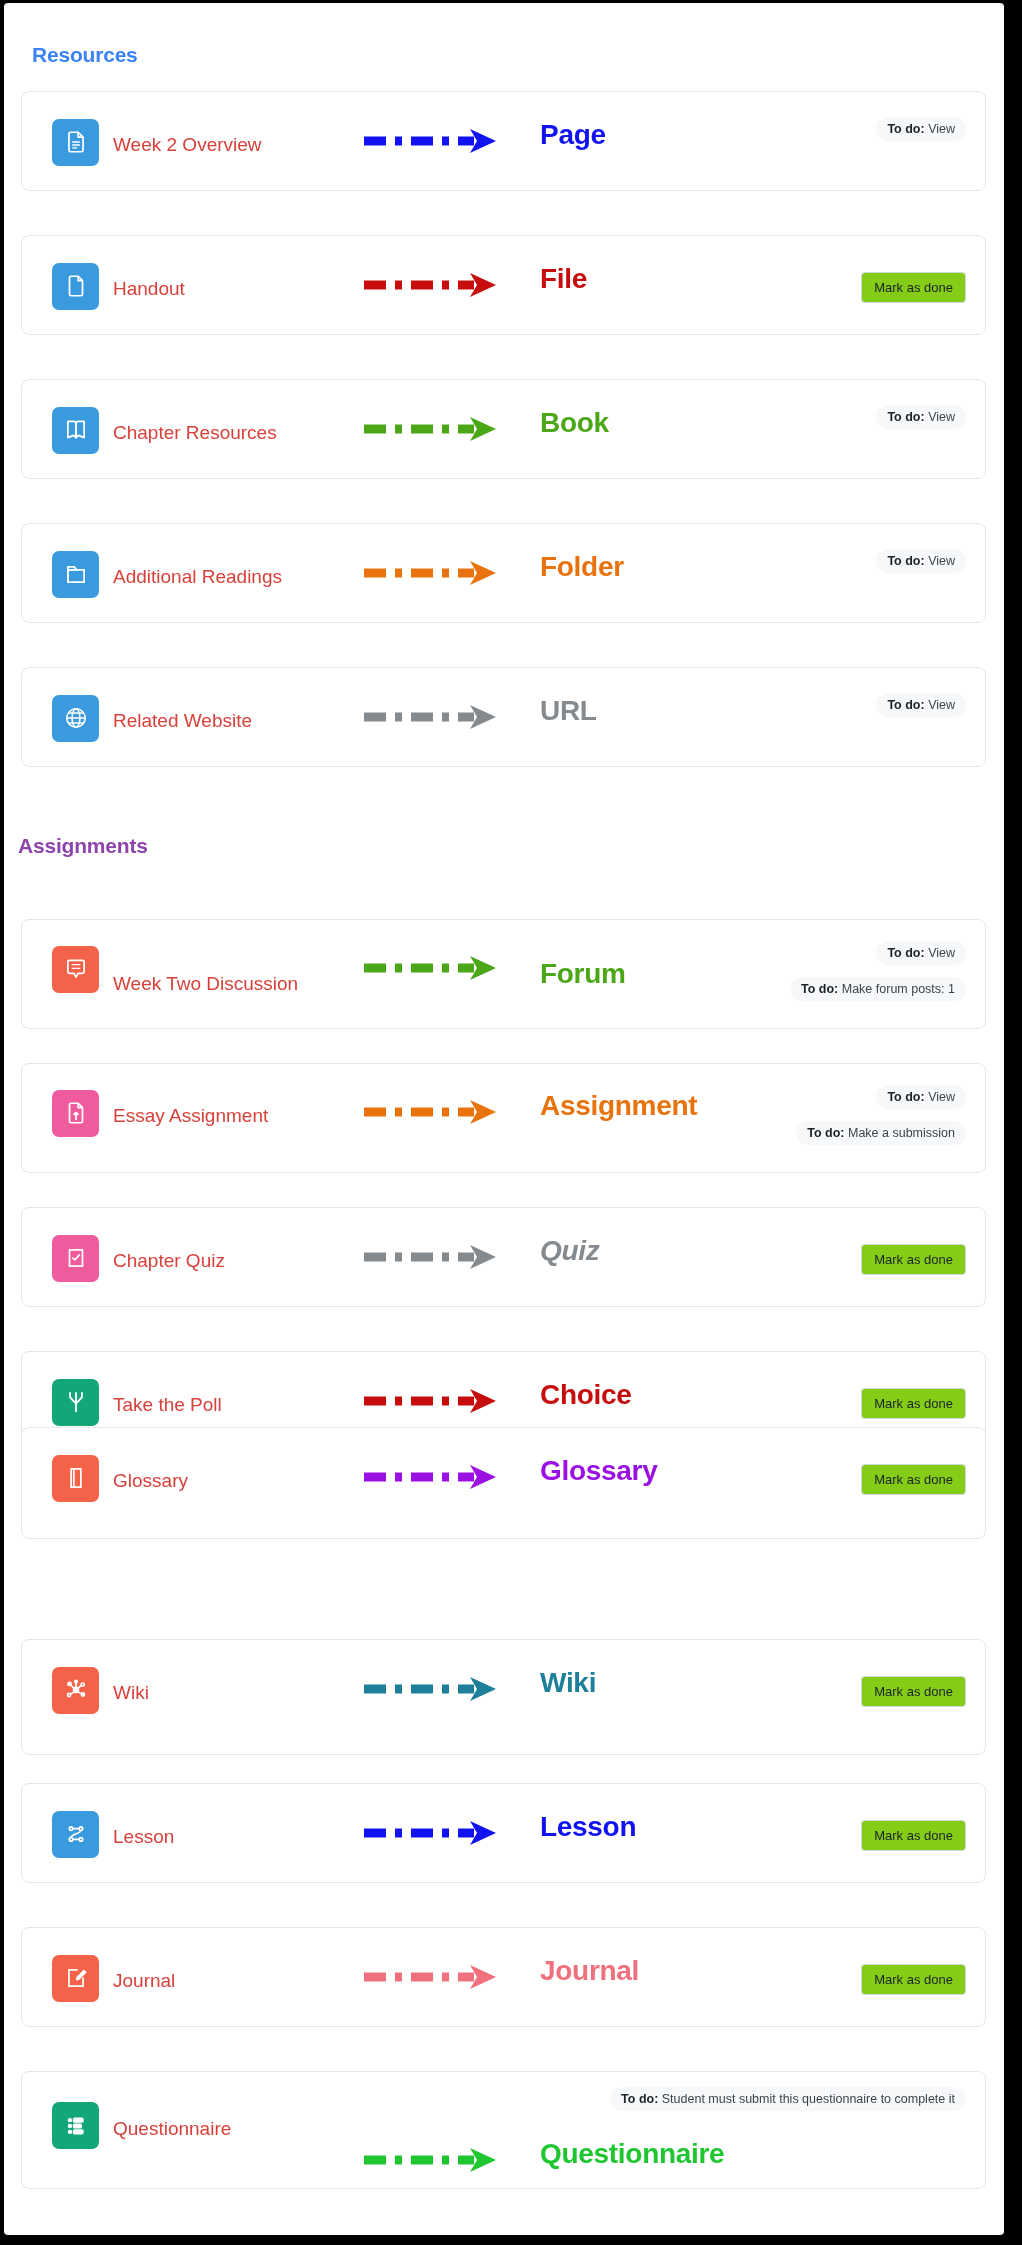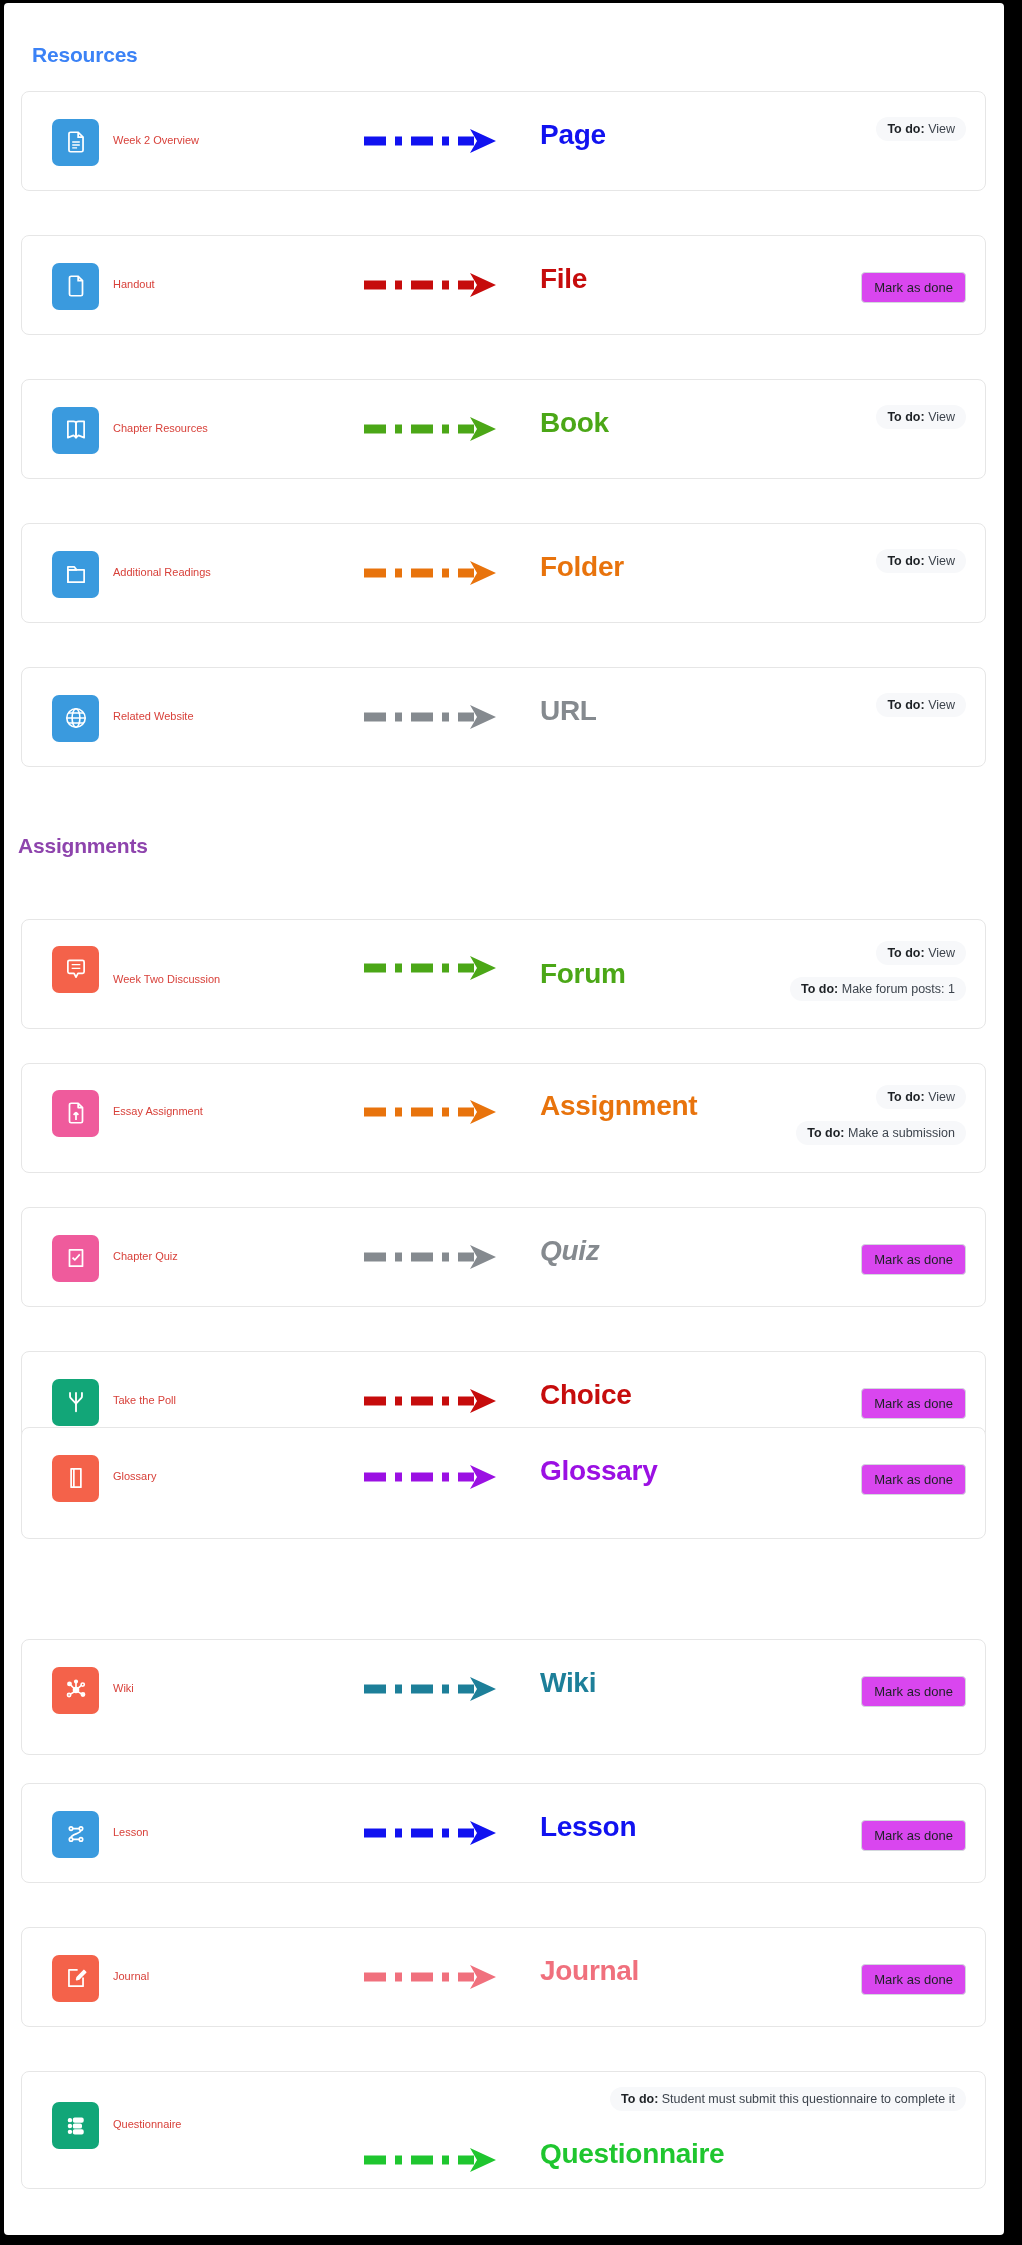--- a/index.html
+++ b/index.html
@@ -64,21 +64,21 @@
     height: 47px;
     border-radius: 7px;
     display: flex;
     align-items: center;
     justify-content: center;
   }
   .mod-icon svg { display:block; }
   .mod-name {
     position: absolute;
     left: 91px;
-    font-size: 11px;
+    font-size: 19px;
     color: #d8413a;
     white-space: nowrap;
   }
   .arrow {
     position: absolute;
     left: 340px;
     width: 140px;
     height: 26px;
   }
   .arrow svg { display:block; }
@@ -96,21 +96,21 @@
     border-radius: 13px;
     padding: 5px 11px;
     font-size: 12.5px;
     color: #3d444d;
     white-space: nowrap;
     line-height: 1.15;
   }
   .badge b { color: #1d2125; font-weight: bold; }
   .markdone {
     position: absolute;
-    background: #d946ef;
+    background: #84cc16;
     border: 1px solid #d3d8dd;
     border-radius: 4px;
     padding: 7px 12px;
     font-size: 13px;
     color: #1d2125;
     white-space: nowrap;
     box-sizing: border-box;
   }
 </style>
 </head>

